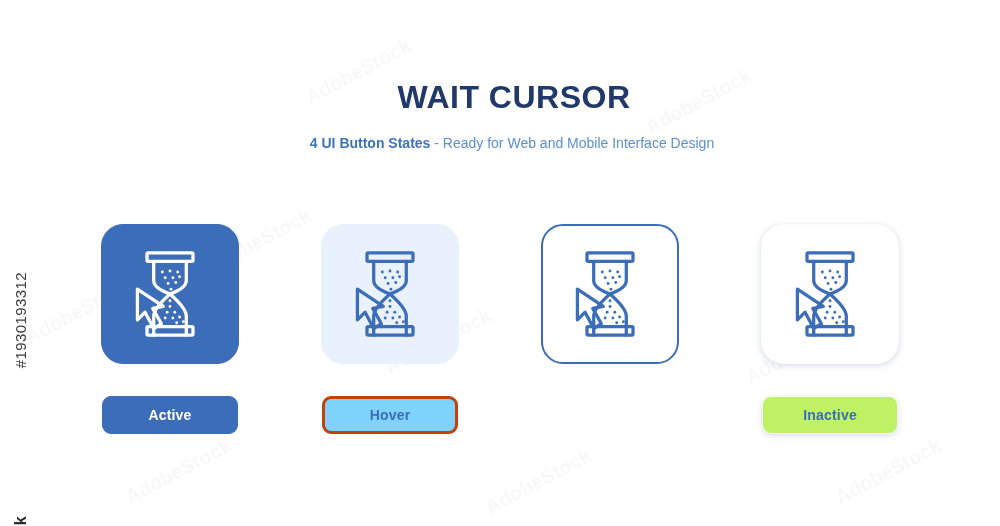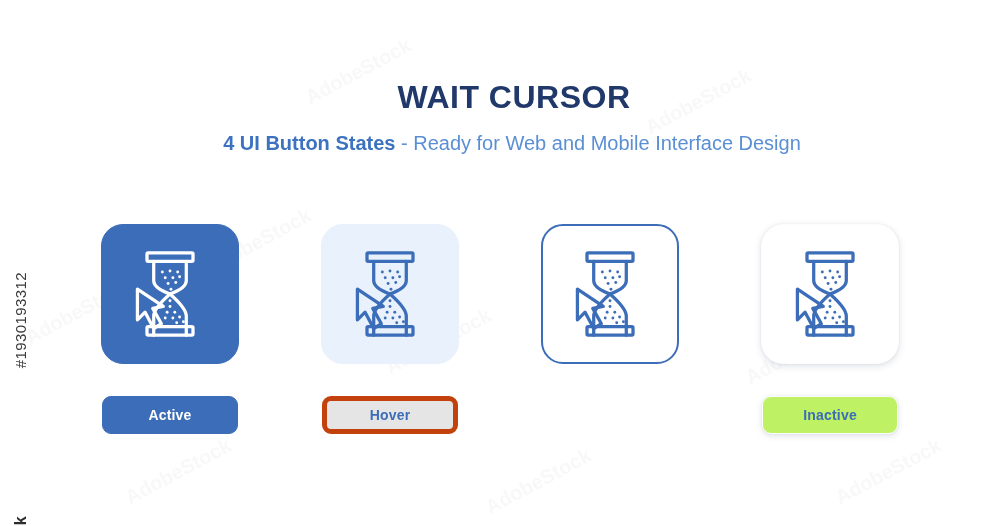--- a/index.html
+++ b/index.html
@@ -32,21 +32,21 @@
     font-size: 32px;
     font-weight: bold;
     letter-spacing: 0.5px;
     color: #20386A;
     line-height: 38px;
     margin: 0;
     padding-left: 28px;
   }
   .page-subtitle {
     margin-top: 16px;
-    font-size: 20px;
+    font-size: 14px;
     line-height: 22px;
     color: #4A85CF;
     white-space: nowrap;
     padding-left: 24px;
   }
   .page-subtitle .sub-strong {
     font-weight: bold;
     color: #3C72C0;
   }
   .page-subtitle .sub-rest {
@@ -135,22 +135,22 @@
     cursor: pointer;
     padding: 8px;
     font-family: "Liberation Sans", sans-serif;
   }
   .state-btn.variant-active {
     background: #3C6DB8;
     border: 1px solid #3C6DB8;
     color: #ffffff;
   }
   .state-btn.variant-hover {
-    background: #e5e5e5;
-    border: 5px solid #c2410c;
+    background: #7dd3fc;
+    border: 3px solid #c2410c;
     color: #3C6DB8;
   }
   .state-btn.variant-secondary {
     background: #ffffff;
     border: 2px solid #3C6DB8;
     color: #3C6DB8;
   }
   .state-btn.variant-inactive {
     background: #bef264;
     border: 1px solid #fdfdfd;

